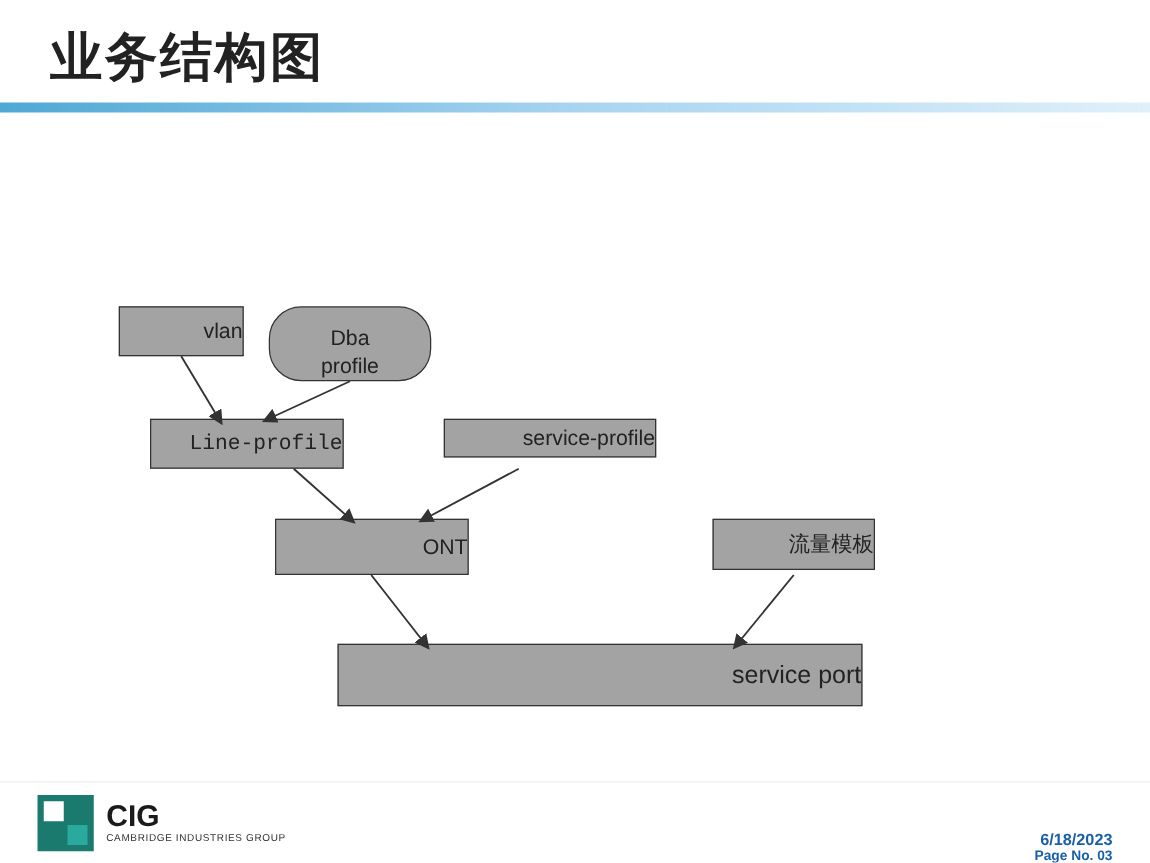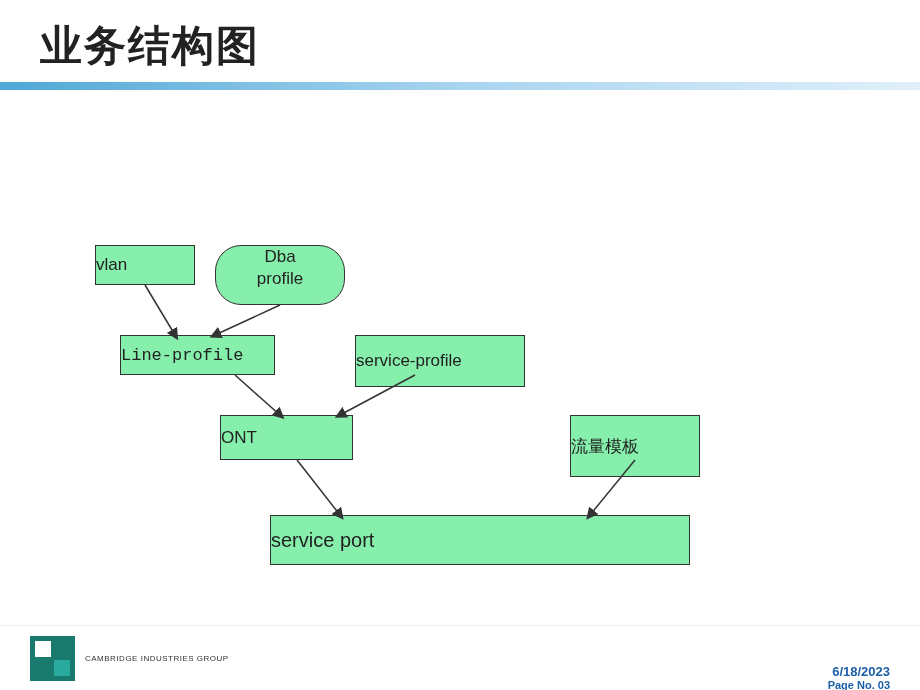--- a/index.html
+++ b/index.html
@@ -35,24 +35,24 @@
       position: relative;
       width: 920px;
       height: 480px;
       margin-top: 10px;
     }
 
     
     .box {
       position: absolute;
       border: 1.5px solid #333;
-      background: #86efac;
+      background: #a3a3a3;
       display: flex;
       align-items: center;
-      justify-content: flex-start;
+      justify-content: flex-end;
       font-size: 17px;
       color: #222;
     }
 
     
     .arrows-svg {
       position: absolute;
       top: 0; left: 0;
       width: 100%;
       height: 100%;
@@ -131,29 +131,29 @@
 
   <div class="box" style="left:215px; top:145px; width:130px; height:60px; flex-direction:column; line-height:1.3;border-radius:26px;">
     <span>Dba</span>
     <span>profile</span>
   </div>
 
   <div class="box" style="left:120px; top:235px; width:155px; height:40px;font-family:Liberation Mono, monospace;">
     <span>Line-profile</span>
   </div>
 
-  <div class="box" style="left:355px; top:235px; width:170px; height:52px;">
+  <div class="box" style="left:355px; top:235px; width:170px; height:31px;">
     <span>service-profile</span>
   </div>
 
-  <div class="box" style="left:220px; top:315px; width:133px; height:45px;">
+  <div class="box" style="left:220px; top:315px; width:155px; height:45px;">
     <span>ONT</span>
   </div>
 
-  <div class="box" style="left:570px; top:315px; width:130px; height:62px;">
+  <div class="box" style="left:570px; top:315px; width:130px; height:41px;">
     <span>流量模板</span>
   </div>
 
   <div class="box" style="left:270px; top:415px; width:420px; height:50px; font-size:20px;">
     <span>service   port</span>
   </div>
 
   <svg class="arrows-svg">
 
     <defs>
@@ -177,20 +177,21 @@
 </div>
 
 <div class="footer">
   <div class="footer-logo">
 
     <div style="width:45px; height:45px; background:#1a7a6e; position:relative; display:flex; align-items:center; justify-content:center;">
       <div style="position:absolute; top:5px; left:5px; width:16px; height:16px; background:#fff;"></div>
       <div style="position:absolute; bottom:5px; right:5px; width:16px; height:16px; background:#2aaa9e;"></div>
     </div>
     <div class="logo-text-group">
+      <span class="logo-cig">CIG</span>
       <span class="logo-full">Cambridge Industries Group</span>
     </div>
   </div>
   <div class="footer-info">
     <div class="footer-date">6/18/2023</div>
     <div class="footer-page">Page No. 03</div>
   </div>
 </div>
 
 </body></html>

